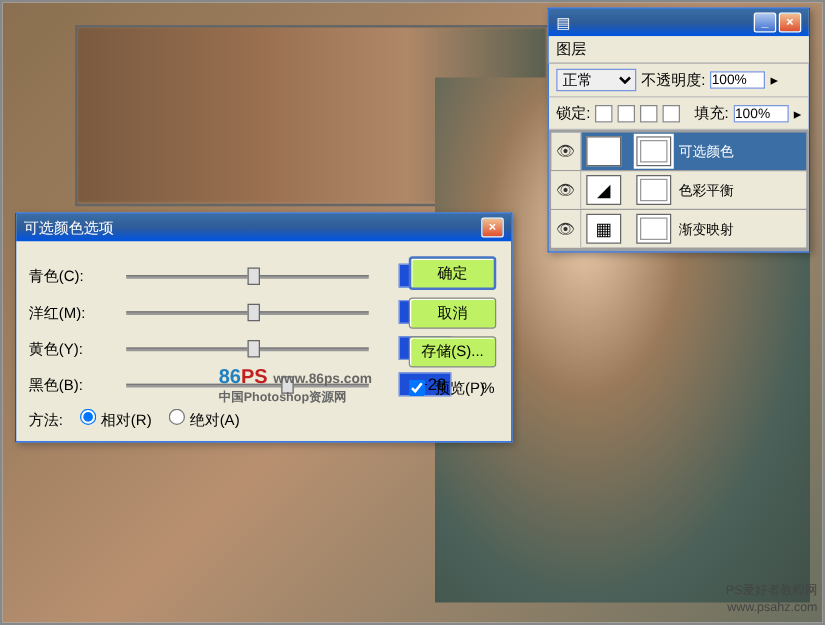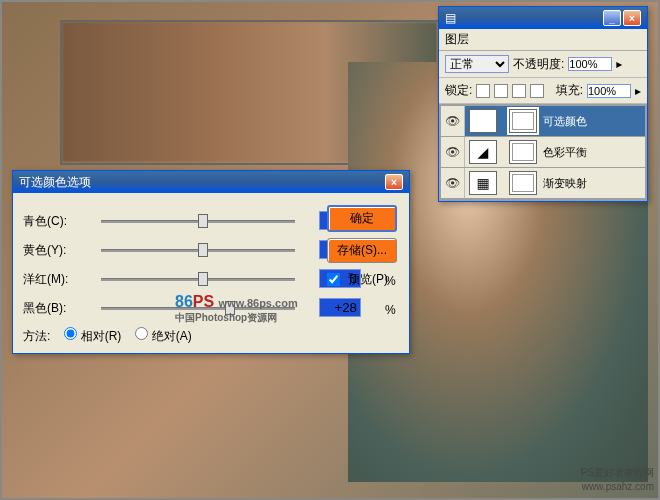--- a/index.html
+++ b/index.html
@@ -24,21 +24,21 @@
     .lbl { width: 50px; text-align: right; }
     .swatch { width: 16px; height: 14px; background: #000; border: 1px solid #666; display: inline-block; }
     select { font-size: 12px; border: 1px solid #7a96df; }
     .slider-row { display: flex; align-items: flex-end; margin: 10px 0; gap: 24px; }
     .slider-row .sl { flex: 0 0 54px; }
     .slider-row .track { flex: 1; height: 18px; position: relative; }
     .slider-row .track::before { content: ""; position: absolute; top: 8px; left: 0; right: 0; height: 2px; background: #999; border-top: 1px solid #777; }
     .slider-row .thumb { position: absolute; top: 2px; width: 10px; height: 14px; background: #e0e0e0; border: 1px solid #666; }
     .slider-row .val { width: 42px; text-align: right; border: 1px solid #7a96df; padding: 1px 3px; background: #1d4ed8; }
     .pct { width: 14px; }
-    .btn { background: #f97316; border: 1px solid #888; border-radius: 3px; padding: 3px 8px; min-width: 70px; text-align: center; cursor: pointer; box-shadow: 1px 1px 0 #fff inset; margin-bottom: 6px; display: block; }
+    .btn { background: #bef264; border: 1px solid #888; border-radius: 3px; padding: 3px 8px; min-width: 70px; text-align: center; cursor: pointer; box-shadow: 1px 1px 0 #fff inset; margin-bottom: 6px; display: block; }
     .btn.primary { border: 2px solid #4875c9; }
     .rightcol { position: absolute; right: 12px; top: 34px; }
     .chk { display: flex; align-items: center; gap: 8px; margin-top: 8px; }
     .radios { margin-top: 8px; display: flex; align-items: center; gap: 14px; }
     .logo { position: absolute; left: 130px; bottom: 28px; font-size: 16px; color: #c02020; font-weight: bold; margin-left: 32px; }
     .logo small { font-size: 10px; color: #666; display: block; }
     .logo .url { font-size: 11px; color: #666; }
 
     
     .layers { left: 438px; top: 6px; width: 210px; }
@@ -80,29 +80,29 @@
     <div id="sliders">
         <div class="slider-row">
           <span class="sl">青色(C):</span>
           <div class="track">
             <div class="thumb" style="left:50%"></div>
           </div>
           <input class="val" value="0" style="">
           <span class="pct">%</span>
         </div>
         <div class="slider-row">
-          <span class="sl">黄色(Y):</span>
+          <span class="sl">洋红(M):</span>
           <div class="track">
             <div class="thumb" style="left:50%"></div>
           </div>
           <input class="val" value="0" style="">
           <span class="pct">%</span>
         </div>
         <div class="slider-row">
-          <span class="sl">洋红(M):</span>
+          <span class="sl">黄色(Y):</span>
           <div class="track">
             <div class="thumb" style="left:50%"></div>
           </div>
           <input class="val" value="0" style="">
           <span class="pct">%</span>
         </div>
         <div class="slider-row">
           <span class="sl">黑色(B):</span>
           <div class="track">
             <div class="thumb" style="left:64%"></div>
@@ -111,20 +111,21 @@
           <span class="pct">%</span>
         </div>
       </div>
     <div class="radios">
       <span>方法:</span>
       <label><input type="radio" name="m" checked="" style=""> <span>相对(R)</span></label>
       <label><input type="radio" name="m" style=""> <span>绝对(A)</span></label>
     </div>
     <div class="rightcol">
       <div class="btn primary">确定</div>
+      <div class="btn">取消</div>
       <div class="btn">存储(S)...</div>
       <div class="chk">
         <input type="checkbox" checked="" style="">
         <span>预览(P)</span>
       </div>
     </div>
     <div class="logo">
       <span style="color:#2080c0">86</span><span>PS</span>
       <span class="url">www.86ps.com</span>
       <small>中国Photoshop资源网</small>

